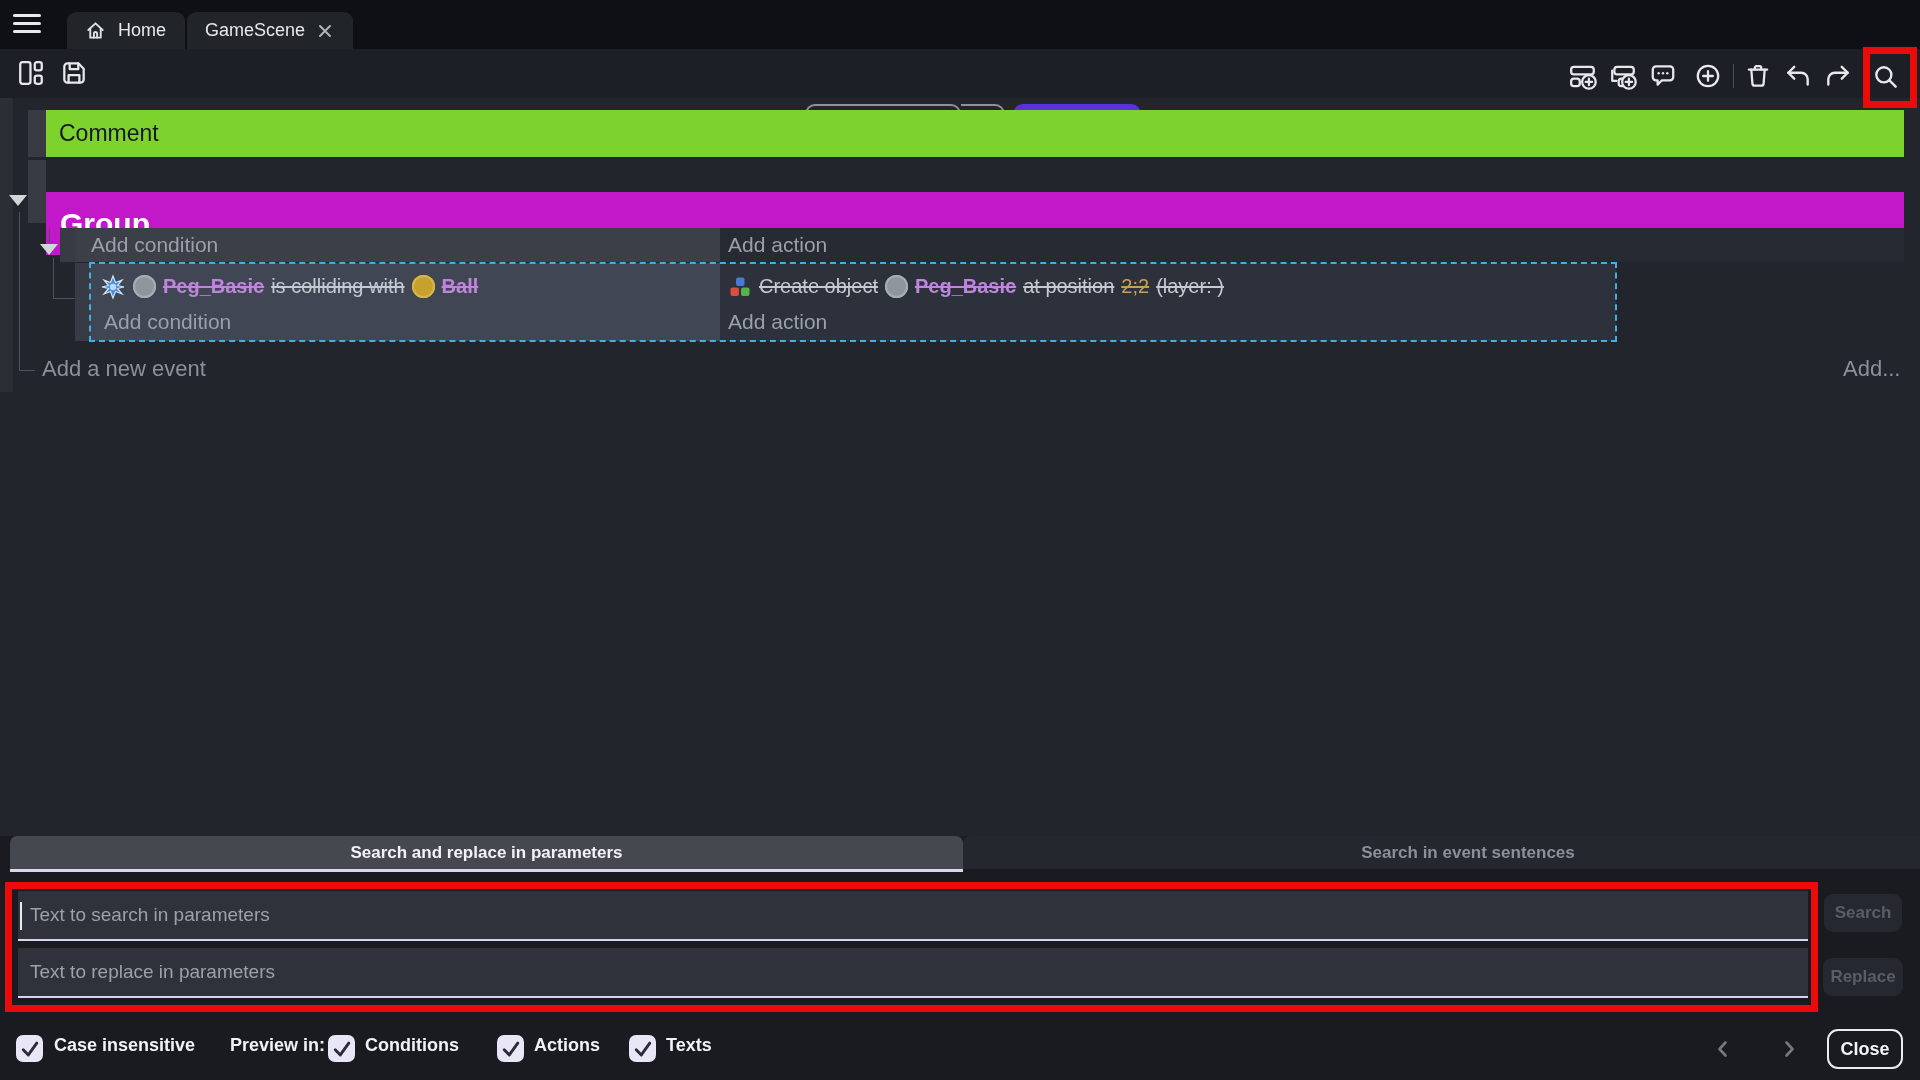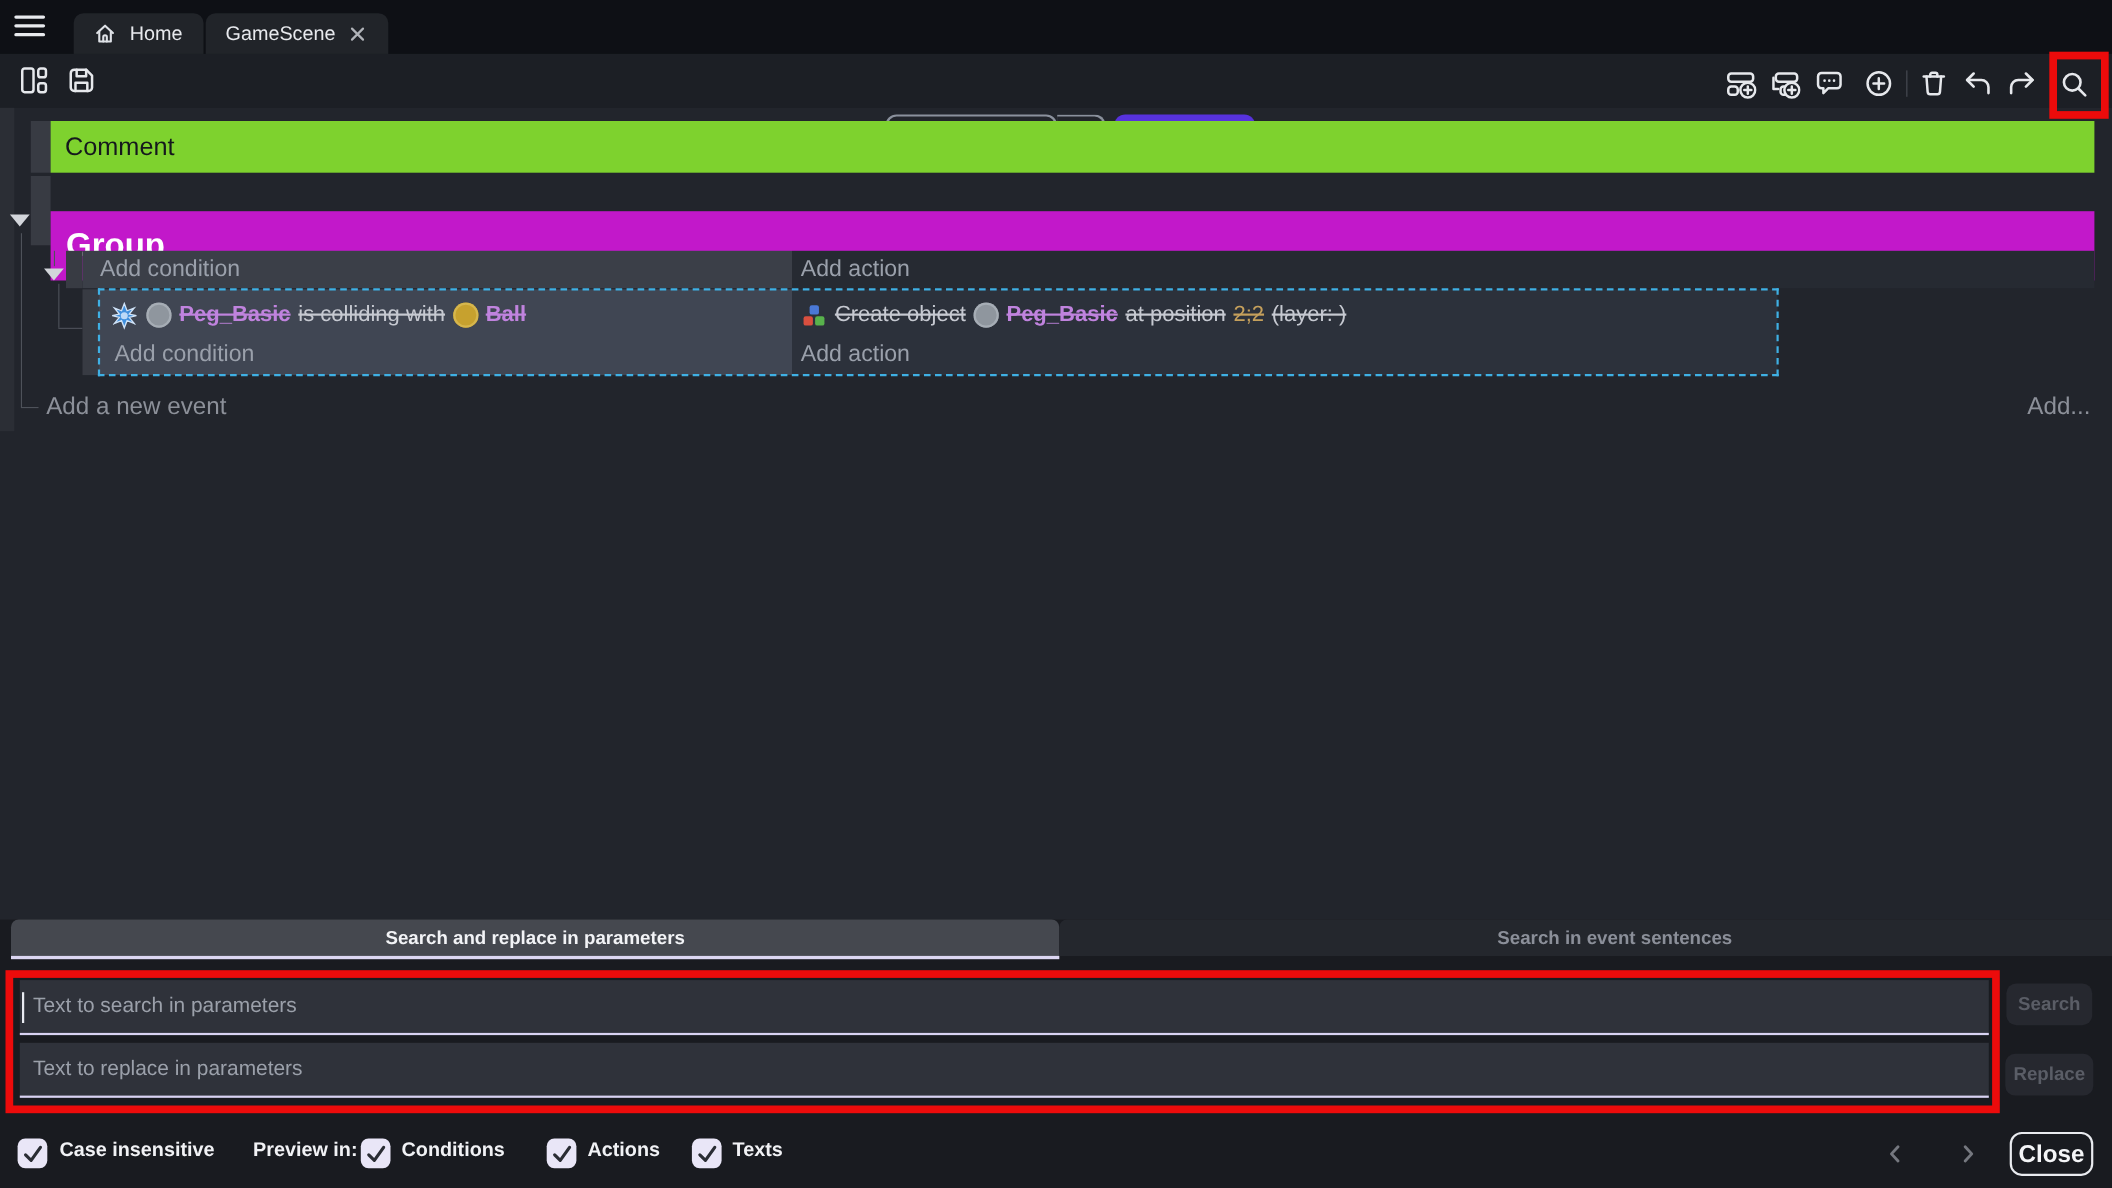--- a/index.html
+++ b/index.html
@@ -66,21 +66,21 @@
   .sinput{left:18px;width:1790px;height:50px;background:#2f323a;border:none;border-bottom:2px solid #d9d3f3;
       box-sizing:border-box;color:#e8e9ee;font-size:19px;padding:0 12px;outline:none;font-family:"Liberation Sans",sans-serif;}
   .sinput::placeholder{color:#9ba0aa;opacity:1;}
   .caret-bar{left:20px;top:902px;width:2px;height:28px;background:#e9ebf2;}
   .pbtn{width:78px;height:38px;background:#26282f;border-radius:9px;color:#5a5d66;font-weight:bold;font-size:17px;
       display:flex;align-items:center;justify-content:center;}
   .cb{width:27px;height:27px;background:#e9e6f7;border-radius:7px;display:flex;align-items:center;justify-content:center;}
   .cblabel{color:#f1f2f5;font-size:18px;font-weight:bold;height:27px;display:flex;align-items:flex-start;}
   .navchev{width:22px;height:22px;}
   .btn-close{left:1827px;top:1029px;width:76px;height:40px;border:2px solid #e9ebef;border-radius:11px;box-sizing:border-box;
-      display:flex;align-items:center;justify-content:center;color:#f4f5f7;font-weight:bold;font-size:22px;}
+      display:flex;align-items:center;justify-content:center;color:#f4f5f7;font-weight:bold;font-size:18px;}
 </style>
 </head>
 <body>
 
 <div id="stage">
 
   <div class="abs tabstrip">
     <div class="abs" style="left:13px;top:14px;width:28px;height:22px;">
       <div style="height:3px;background:#e8eaee;border-radius:2px;margin-bottom:5px;"></div>
       <div style="height:3px;background:#e8eaee;border-radius:2px;margin-bottom:5px;"></div>

